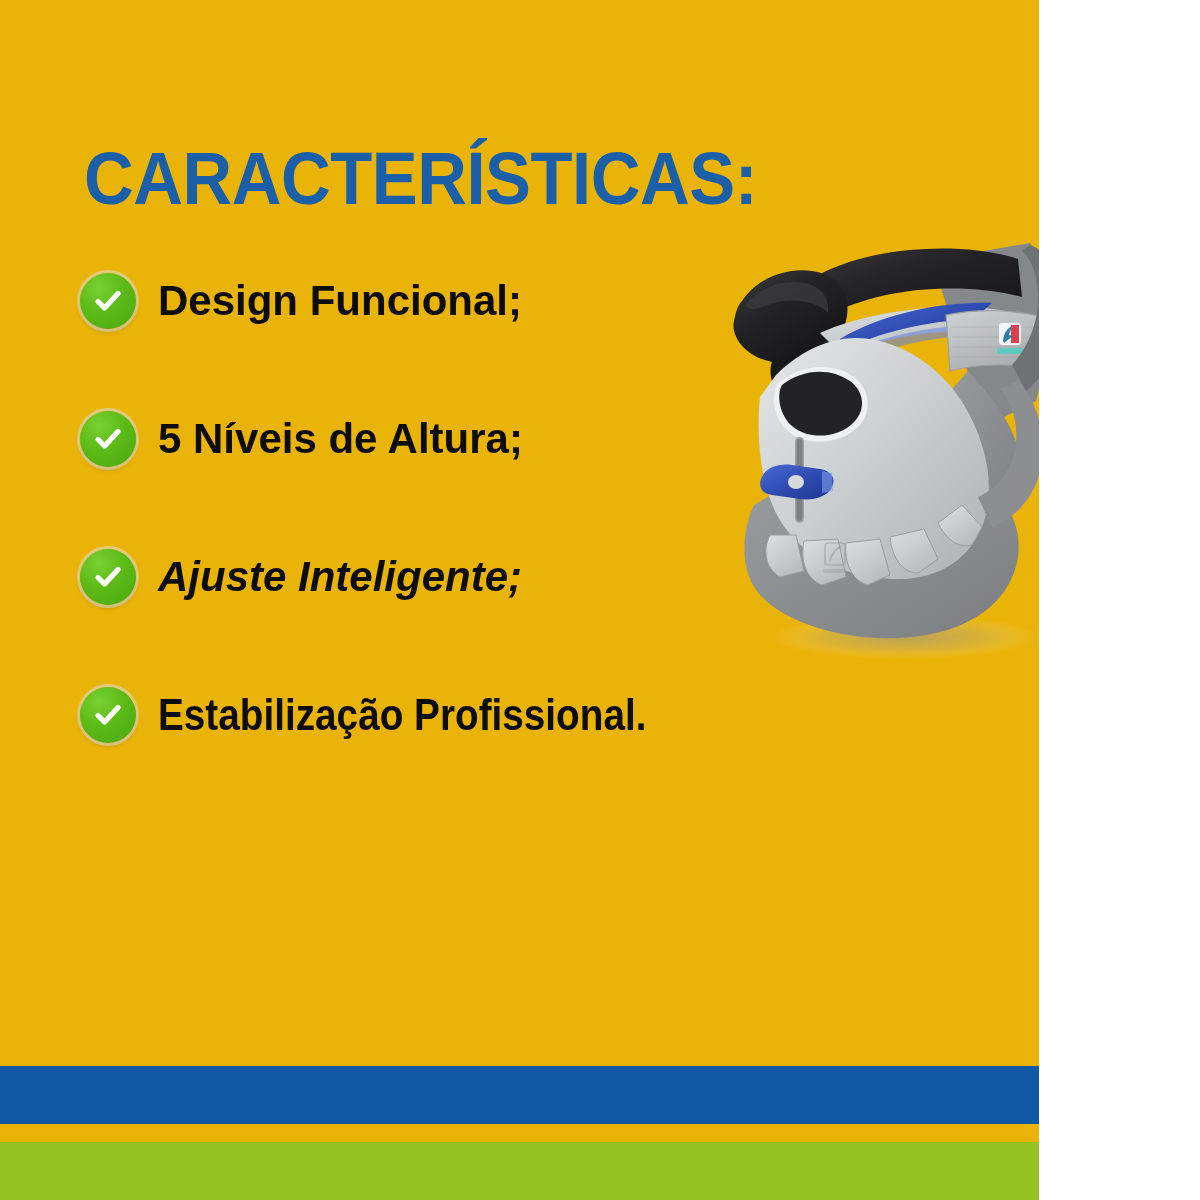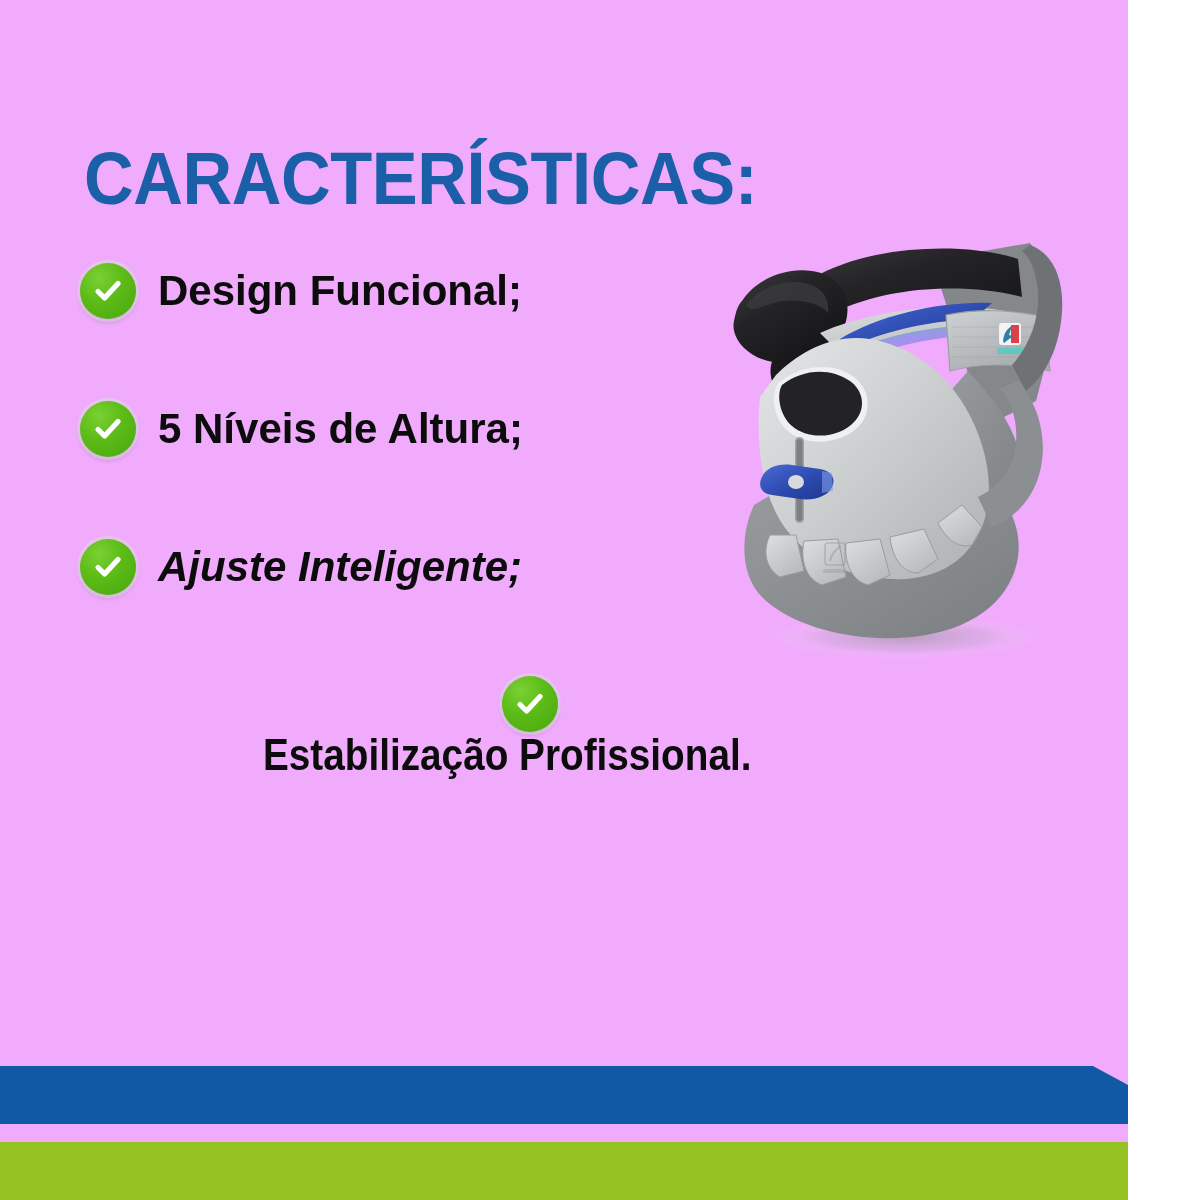--- a/index.html
+++ b/index.html
@@ -7,23 +7,23 @@
   html, body {
     width: 1200px;
     height: 1200px;
     background: #ffffff;
     font-family: "Liberation Sans", sans-serif;
     overflow: hidden;
   }
 
   #slide {
     position: relative;
-    width: 1128px;
+    width: 1039px;
     height: 1200px;
-    background: #f0abfc;
+    background: #eab308;
     overflow: hidden;
   }
 
   
   #title {
     position: absolute;
     left: 84px;
     top: 142px;
     font-size: 74px;
     font-weight: 700;
@@ -32,32 +32,32 @@
     line-height: 1.0;
     white-space: nowrap;
     transform: scaleX(0.93);
     transform-origin: left center;
   }
 
   
   #features {
     position: absolute;
     left: 80px;
-    top: 262px;
+    top: 272px;
     width: 900px;
   }
 
   .feature-row {
     position: relative;
     display: flex;
     align-items: center;
     height: 58px;
     margin-bottom: 80px;
   }
-  .feature-row.tight { margin-bottom: 73px; flex-direction: column; }
+  .feature-row.tight { margin-bottom: 73px; }
   .feature-row:last-child { margin-bottom: 0; }
 
   
   .check-badge {
     position: relative;
     flex: 0 0 auto;
     width: 56px;
     height: 56px;
     border-radius: 50%;
     background: radial-gradient(circle at 34% 26%, #79d132 0%, #5cbb17 44%, #48a80f 100%);

